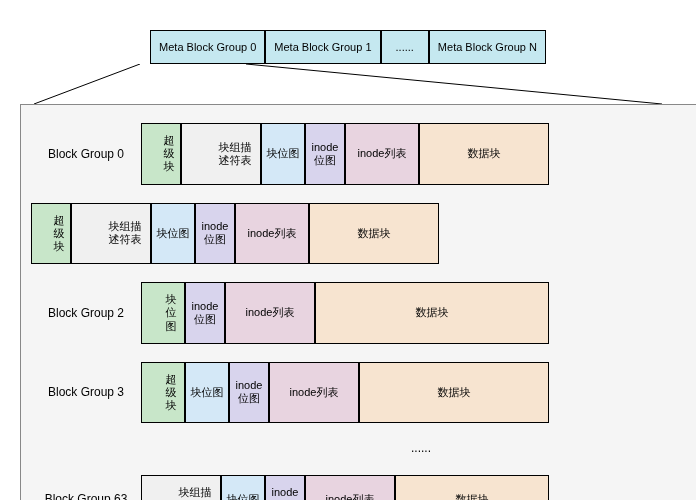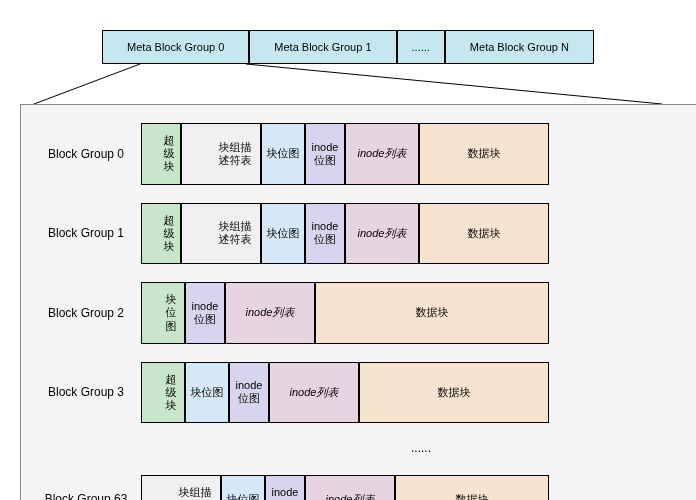--- a/index.html
+++ b/index.html
@@ -1,31 +1,31 @@
 <!DOCTYPE html>
 <html><head>
 <meta charset="utf-8">
 <style>
 * { box-sizing: border-box; margin: 0; padding: 0; }
 body { font-family: Arial, sans-serif; background: #fff; padding: 20px; }
 .meta-row { display: flex; justify-content: center; margin-top: 10px; }
-.meta-block { border: 1px solid #000; background: #c5e8f0; padding: 10px 24px; font-size: 11px; text-align: center; }
+.meta-block { border: 1px solid #000; background: #c5e8f0; padding: 10px 8px; font-size: 11px; text-align: center; }
 .meta-block.narrow { padding: 10px 14px; }
 .expand-lines { position: relative; height: 40px; margin: 0 auto; width: 640px; }
 .expand-lines svg { width: 100%; height: 100%; }
 .detail-box { border: 1px solid #888; background: #f5f5f5; width: 692px; margin: 0 auto; padding: 18px 10px 10px 10px; }
 .bg-row { display: flex; align-items: center; margin-bottom: 18px; }
 .bg-label { width: 110px; font-size: 12px; text-align: center; }
 .bg-blocks { display: flex; }
 .blk { border: 1px solid #000; padding: 10px 4px; font-size: 11px; text-align: center; display: flex; align-items: center; justify-content: center; }
 .c-super { background: #c8e6c9; padding-left: 20px; }
 .c-desc { background: #f0f0f0; padding-left: 32px; }
 .c-bitmap { background: #d4e8f7; }
 .c-ibitmap { background: #d8d4ed; }
-.c-ilist { background: #e8d4e0; font-style: italic; }
+.c-ilist { background: #e8d4e0; }
 .c-data { background: #f7e4d0; }
 .ellipsis-row { text-align: center; font-size: 12px; margin: 10px 0 20px 0; padding-left: 110px; }
 </style>
 </head>
 <body>
 
 <div class="meta-row" id="meta-row">
     <div class="meta-block">Meta Block Group 0</div>
     <div class="meta-block">Meta Block Group 1</div>
     <div class="meta-block narrow">......</div>
@@ -46,21 +46,20 @@
         <div class="blk c-super" style="width: 40px; white-space: pre-line; line-height: 1.2;">超级块</div>
         <div class="blk c-desc" style="width: 80px; white-space: pre-line; line-height: 1.2;">块组描述符表</div>
         <div class="blk c-bitmap" style="width: 44px; white-space: pre-line; line-height: 1.2;">块位图</div>
         <div class="blk c-ibitmap" style="width: 40px; white-space: pre-line; line-height: 1.2;">inode
 位图</div>
         <div class="blk c-ilist" style="width: 74px; white-space: pre-line; line-height: 1.2;">inode列表</div>
         <div class="blk c-data" style="width: 130px; white-space: pre-line; line-height: 1.2;">数据块</div>
       </div>
     </div>
     <div class="bg-row">
-      <div class="bg-label">Block Group 1</div>
       <div class="bg-blocks">
         <div class="blk c-super" style="width: 40px; white-space: pre-line; line-height: 1.2;">超级块</div>
         <div class="blk c-desc" style="width: 80px; white-space: pre-line; line-height: 1.2;">块组描述符表</div>
         <div class="blk c-bitmap" style="width: 44px; white-space: pre-line; line-height: 1.2;">块位图</div>
         <div class="blk c-ibitmap" style="width: 40px; white-space: pre-line; line-height: 1.2;">inode
 位图</div>
         <div class="blk c-ilist" style="width: 74px; white-space: pre-line; line-height: 1.2;">inode列表</div>
         <div class="blk c-data" style="width: 130px; white-space: pre-line; line-height: 1.2;">数据块</div>
       </div>
     </div>

